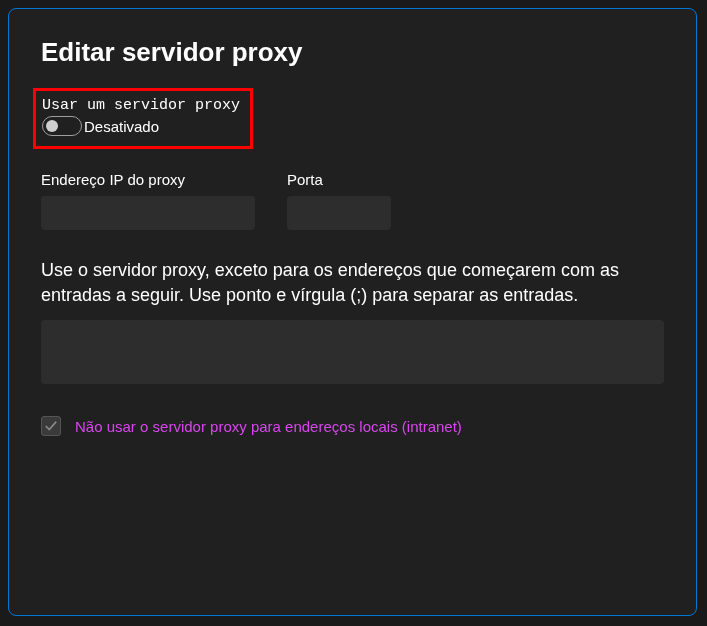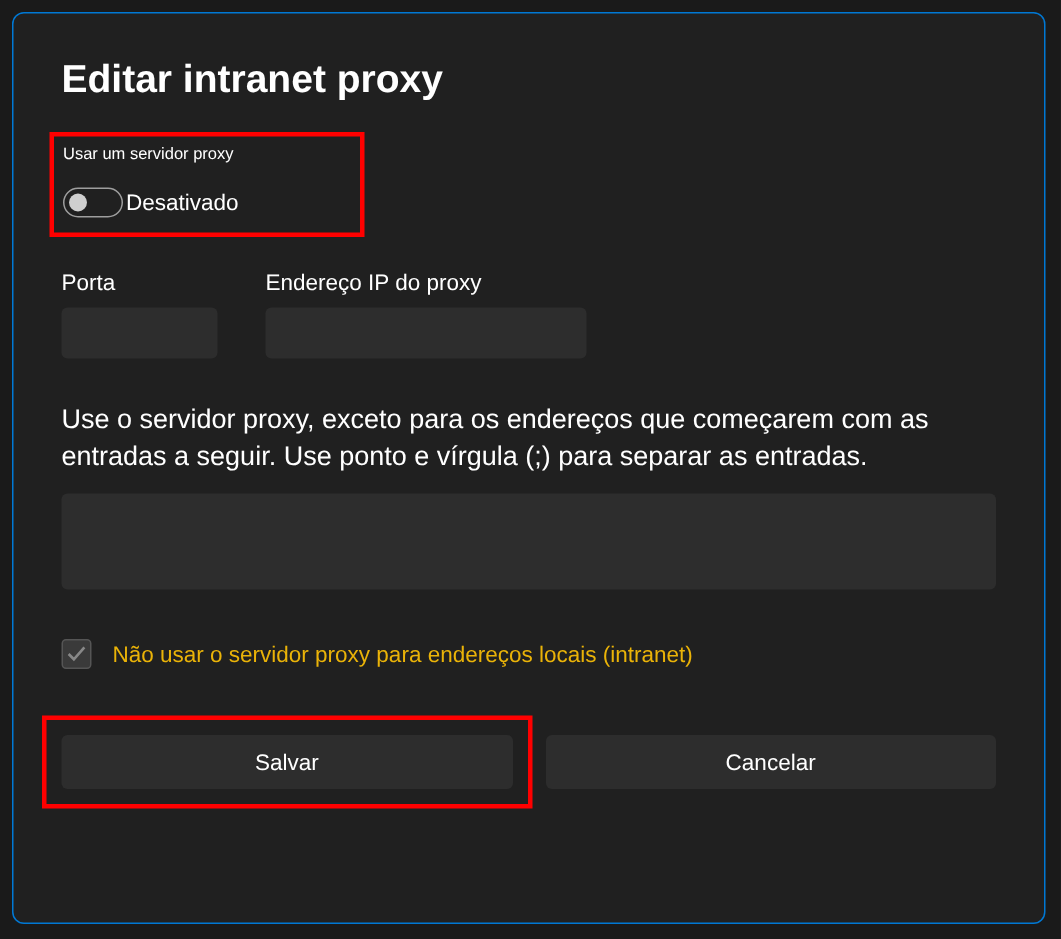--- a/index.html
+++ b/index.html
@@ -32,23 +32,24 @@
     }
     .highlight-red {
       border: 3px solid #ff0000;
       padding: 6px 10px 10px 6px;
       margin-left: -8px;
       margin-bottom: 22px;
       display: inline-block;
       min-width: 210px;
     }
     .toggle-label {
-      font-size: 11px;
-      margin-bottom: 16px;
-      color: #ffffff;
+      font-size: 15px;
+      margin-bottom: 2px;
+      color: #ffffff;
+      font-family: Liberation Mono, monospace;
     }
     .toggle-row {
       display: flex;
       align-items: center;
       gap: 2px;
     }
     .toggle {
       width: 40px;
       height: 20px;
       border-radius: 10px;
@@ -137,21 +138,21 @@
       justify-content: center;
       color: #888;
       cursor: pointer;
     }
     .checkbox svg {
       width: 14px;
       height: 14px;
     }
     .checkbox-label {
       font-size: 15px;
-      color: #eab308;
+      color: #d946ef;
     }
     .button-row {
       display: flex;
       gap: 12px;
     }
     .button {
       flex: 1;
       height: 36px;
       background: #2d2d2d;
       border: none;
@@ -177,56 +178,48 @@
       align-items: center;
     }
     .plain-btn-wrap .button {
       width: 100%;
     }
   </style>
 </head>
 <body>
 
 <div class="dialog">
-  <h1 class="title">Editar intranet proxy</h1>
+  <h1 class="title">Editar servidor proxy</h1>
 
   <div class="highlight-red">
     <div class="toggle-label">Usar um servidor proxy</div>
     <div class="toggle-row">
       <div class="toggle">
         <div class="toggle-knob"></div>
       </div>
       <div class="toggle-state">Desativado</div>
     </div>
   </div>
 
   <div class="field-row">
     <div class="field">
+      <div class="field-label">Endereço IP do proxy</div>
+      <input type="text" class="text-input input-ip" value="" style="">
+    </div>
+    <div class="field">
       <div class="field-label">Porta</div>
       <input type="text" class="text-input input-port" value="" style="">
-    </div>
-    <div class="field">
-      <div class="field-label">Endereço IP do proxy</div>
-      <input type="text" class="text-input input-ip" value="" style="">
     </div>
   </div>
 
   <div class="description">Use o servidor proxy, exceto para os endereços que começarem com as entradas a seguir. Use ponto e vírgula (;) para separar as entradas.</div>
   <textarea class="textarea" value="" style=""></textarea>
 
   <div class="checkbox-row">
     <div class="checkbox">
       <svg viewBox="0 0 16 16">
         <path d="M2 8 L6 12 L14 3" stroke="#888" stroke-width="2" fill="none"></path>
       </svg>
     </div>
     <div class="checkbox-label">Não usar o servidor proxy para endereços locais (intranet)</div>
   </div>
 
-  <div class="button-row">
-    <div class="highlight-red-btn">
-      <button class="button">Salvar</button>
-    </div>
-    <div class="plain-btn-wrap">
-      <button class="button">Cancelar</button>
-    </div>
-  </div>
 </div>
 
 </body></html>

